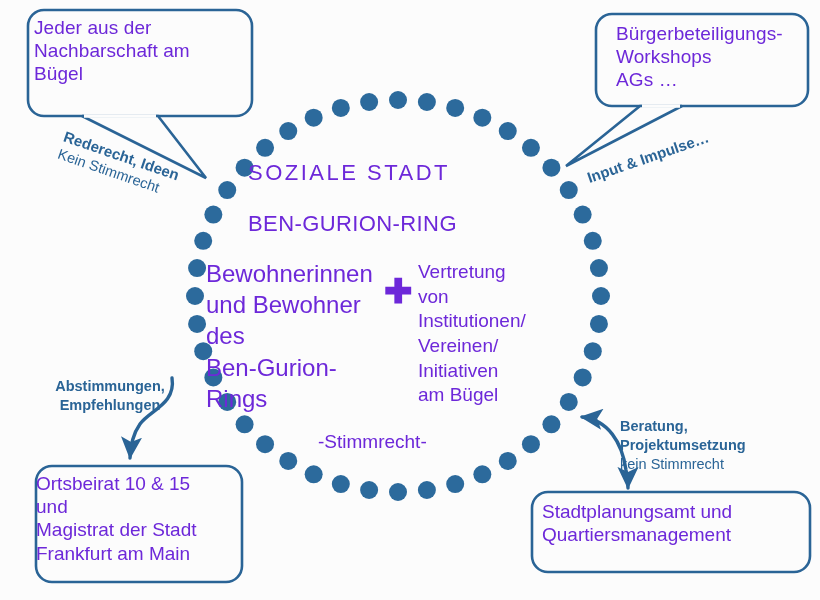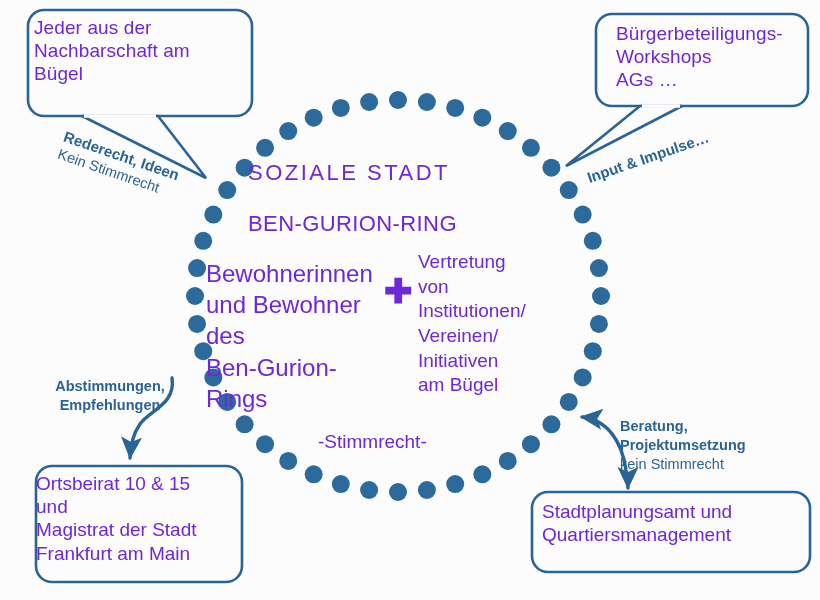--- a/index.html
+++ b/index.html
@@ -54,21 +54,21 @@
     left: 248px; top: 211px; width: 300px;
     font-size: 22px; letter-spacing: 0.4px;
   }
 
   
   #col-left {
     left: 206px; top: 258px; width: 178px;
     font-size: 24px; line-height: 1.3;
   }
   #col-right {
-    left: 418px; top: 250px; width: 168px;
+    left: 418px; top: 260px; width: 168px;
     font-size: 19px; line-height: 1.3;
   }
   #plus-symbol {
     left: 384px; top: 274px; width: 40px;
     font-size: 34px; font-weight: bold; line-height: 1;
   }
   #stimmrecht {
     left: 318px; top: 430px; width: 160px;
     font-size: 19px;
   }

